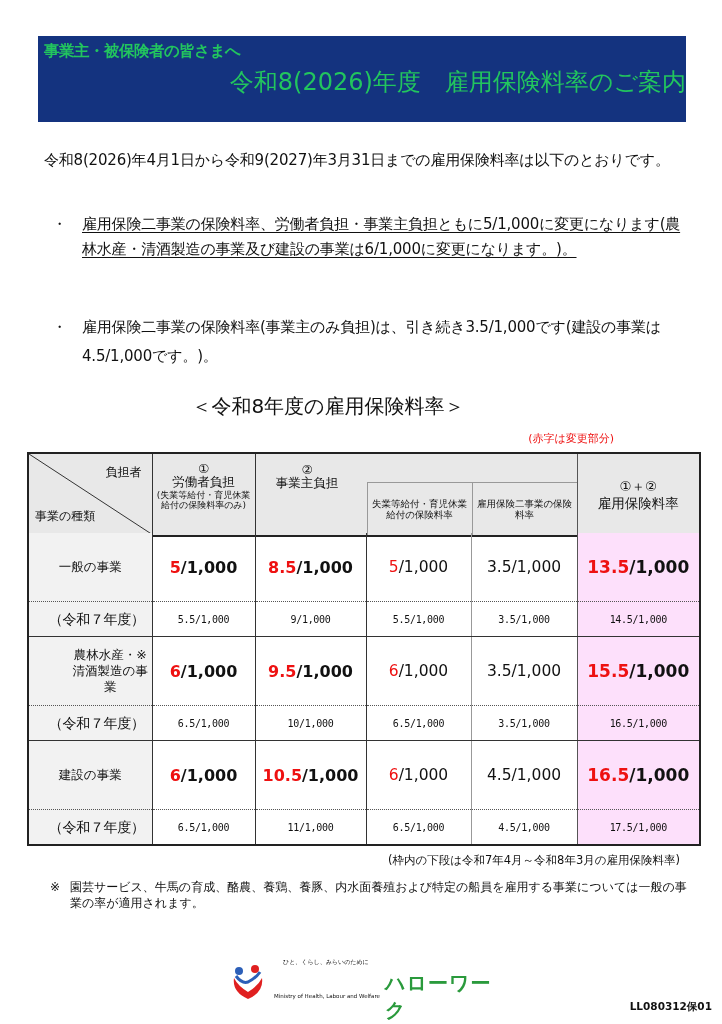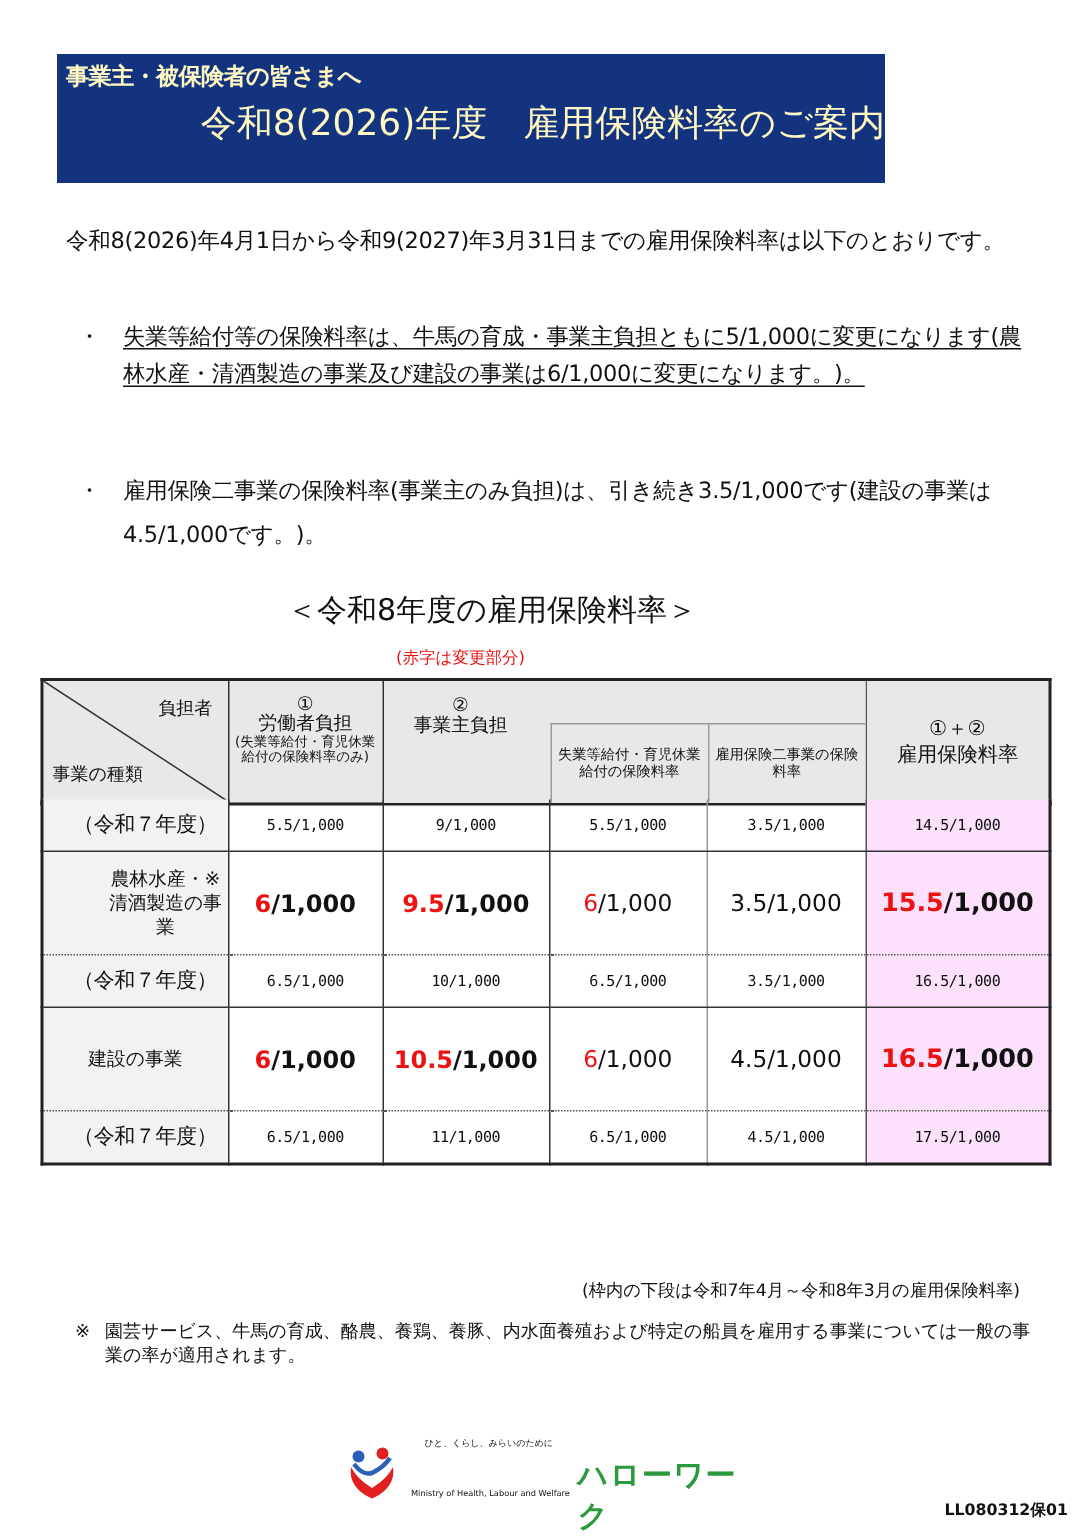--- a/index.html
+++ b/index.html
@@ -1,30 +1,30 @@
 <!DOCTYPE html>
 <html><head>
 <meta charset="utf-8">
 <style>
   html, body { margin:0; padding:0; background:#ffffff; }
   body { width:722px; height:1024px; position:relative; overflow:hidden;
          font-family:"DejaVu Sans","Liberation Sans",sans-serif; color:#111; }
-  .banner { position:absolute; left:38px; top:36px; width:552px; height:86px;
-            background:#14337f; color:#fef9c3; box-sizing:border-box; }
+  .banner { position:absolute; left:38px; top:36px; width:648px; height:86px;
+            background:#14337f; color:#22c55e; box-sizing:border-box; }
   .banner .sub { position:absolute; left:6px; top:5px; font-size:15.5px; font-weight:bold; letter-spacing:-0.5px; }
   .banner .title { position:absolute; left:0; right:0; top:30px; text-align:right; font-size:24px; letter-spacing:0px; }
   .intro { position:absolute; left:44px; top:148px; width:640px; font-size:15px; line-height:24px; letter-spacing:-0.2px; }
   .bullet { position:absolute; left:52px; width:630px; font-size:15px; letter-spacing:-0.2px; }
   .bullet .dot { position:absolute; left:0; top:0; }
   .bullet .txt { margin-left:30px; display:block; }
   .b1 { top:212px; line-height:25px; }
   .b1 .txt { text-decoration:underline; text-underline-offset:3px; }
   .b2 { top:313px; line-height:29px; }
   .heading { position:absolute; left:0; width:656px; top:393px; text-align:center; font-size:20px; letter-spacing:0px; }
-  .note-red { position:absolute; left:0; width:614px; top:431px; text-align:center; font-size:11px; color:#ee1111; }
+  .note-red { position:absolute; left:0; width:614px; top:431px; text-align:right; font-size:11px; color:#ee1111; }
   table.rates { position:absolute; left:27px; top:452px; width:672px; border-collapse:collapse;
                 border:2px solid #222; table-layout:fixed; }
   table.rates td, table.rates th { padding:0; text-align:center; vertical-align:middle; font-weight:normal; }
   .hdr { background:#e8e8e8; }
   .diag { position:relative; height:81px; border-right:1.5px solid #333; border-bottom:1.5px solid #333; }
   .diag svg { position:absolute; left:0; top:0; }
   .diag .burden { position:absolute; right:10px; top:10px; font-size:12px; }
   .diag .kind { position:absolute; left:6px; bottom:10px; font-size:12px; }
   .h1 { border-right:1.5px solid #333; border-bottom:1.5px solid #333; vertical-align:top !important; font-size:12.5px; line-height:13px; padding-top:8px !important; }
   .h1 .small { font-size:9px; line-height:10px; display:block; margin-top:2px; }
@@ -64,21 +64,21 @@
 
 <div class="banner">
   <div class="sub">事業主・被保険者の皆さまへ</div>
   <div class="title">令和8(2026)年度　雇用保険料率のご案内</div>
 </div>
 
 <div class="intro">令和8(2026)年4月1日から令和9(2027)年3月31日までの雇用保険料率は以下のとおりです。</div>
 
 <div class="bullet b1">
   <span class="dot">・</span>
-  <span class="txt">失業等給付等の保険料率は、牛馬の育成・事業主負担ともに5/1,000に変更になります(農林水産・清酒製造の事業及び建設の事業は6/1,000に変更になります。)。</span>
+  <span class="txt">雇用保険二事業の保険料率、労働者負担・事業主負担ともに5/1,000に変更になります(農林水産・清酒製造の事業及び建設の事業は6/1,000に変更になります。)。</span>
 </div>
 <div class="bullet b2">
   <span class="dot">・</span>
   <span class="txt">雇用保険二事業の保険料率(事業主のみ負担)は、引き続き3.5/1,000です(建設の事業は4.5/1,000です。)。</span>
 </div>
 
 <div class="heading">＜令和8年度の雇用保険料率＞</div>
 <div class="note-red">(赤字は変更部分)</div>
 
 <table class="rates">
@@ -124,20 +124,28 @@
   <colgroup>
     <col style="width:124px">
       <col style="width:103px">
       <col style="width:111px">
       <col style="width:105px">
       <col style="width:106px">
       <col style="width:123px">
   </colgroup>
 
   <tbody>
+      <tr class="main">
+    <td class="rowlabel" style="border-bottom:1px dotted #555;">一般の事業</td>
+    <td class="cell bold c1"><span class="red">5</span><span>/1,000</span></td>
+    <td class="cell bold c1"><span class="red">8.5</span><span>/1,000</span></td>
+    <td class="cell c2"><span class="red">5</span><span>/1,000</span></td>
+    <td class="cell c4">3.5/1,000</td>
+    <td class="total pink"><span class="red">13.5</span><span>/1,000</span></td>
+  </tr>
   <tr class="prev">
     <td class="rowlabel">（令和７年度）</td>
     <td class="c1">5.5/1,000</td>
     <td class="c1">9/1,000</td>
     <td class="c2">5.5/1,000</td>
     <td class="c4">3.5/1,000</td>
     <td class="pink">14.5/1,000</td>
   </tr>
 
   <tr class="main">

